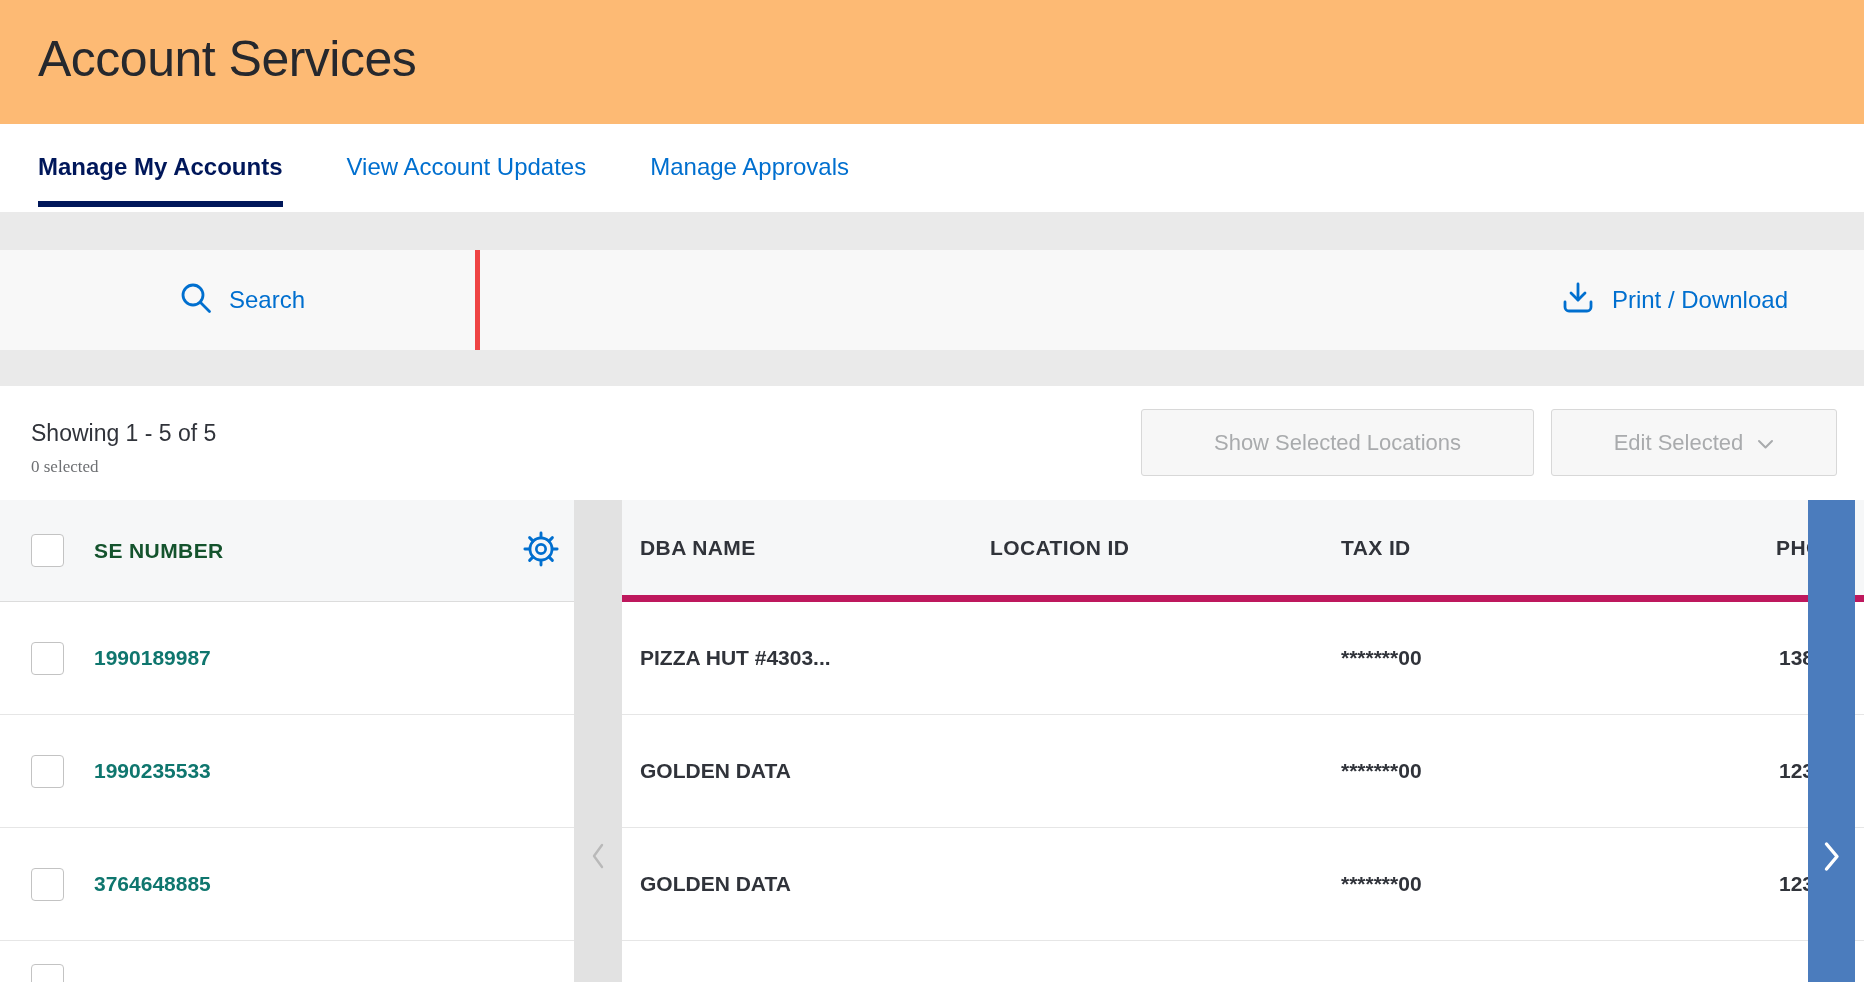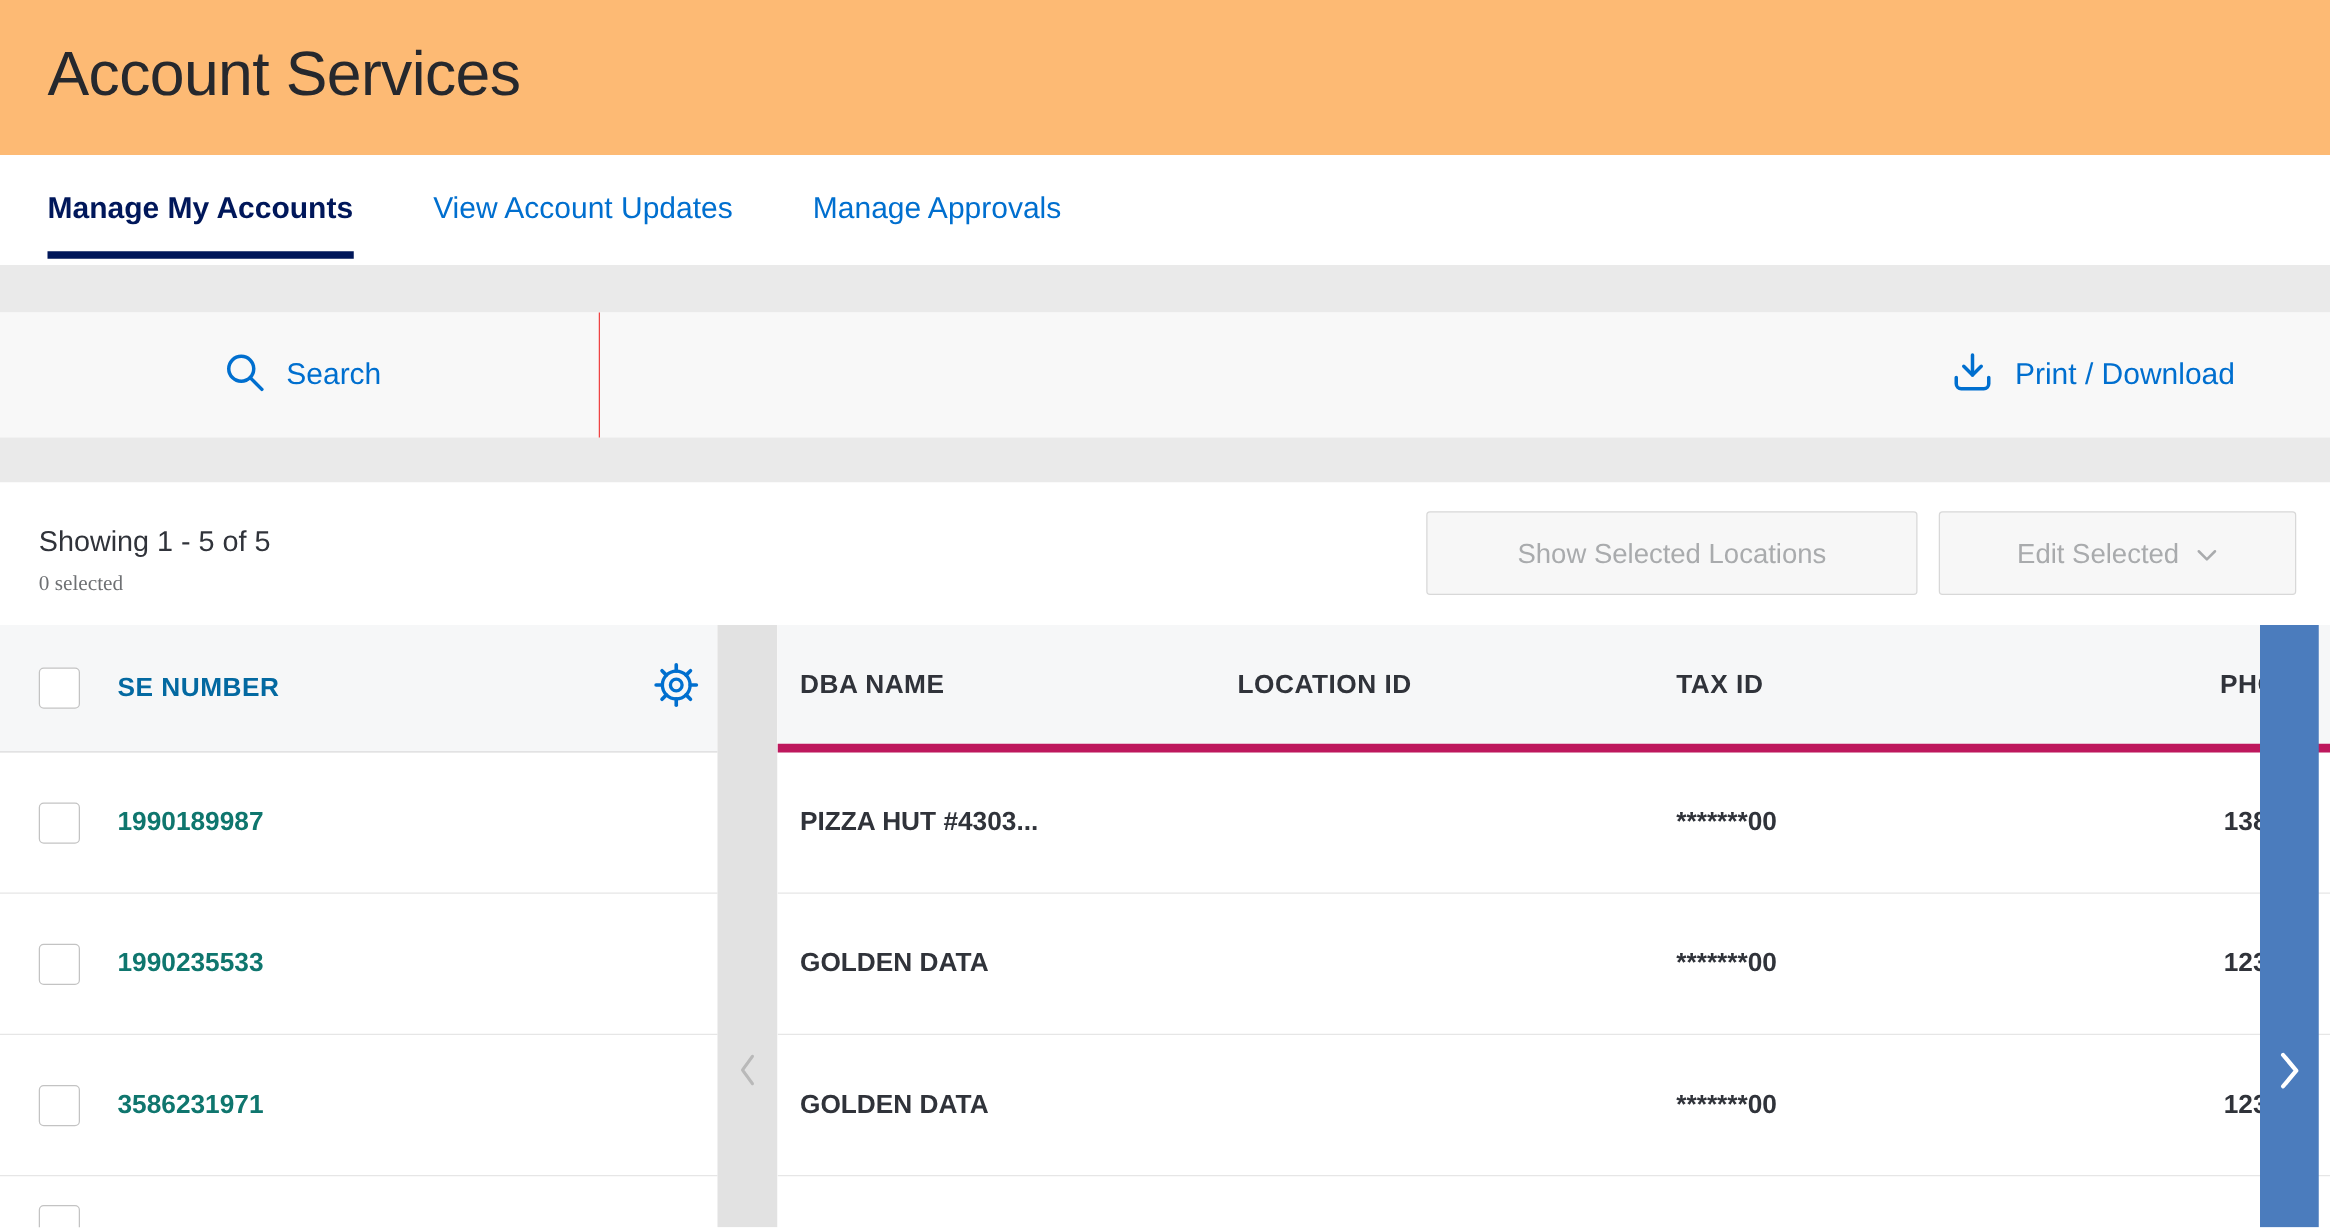--- a/index.html
+++ b/index.html
@@ -14,41 +14,41 @@
   .page-title { font-size:50px; font-weight:400; color:#26282d; letter-spacing:-0.5px; }
   
   .tabs { height:83px; display:flex; align-items:flex-end; padding-left:38px; gap:64px; background:#fff; }
   .tab { font-size:24px; color:#006fcf; padding-bottom:20px; border-bottom:6px solid transparent; cursor:pointer; white-space:nowrap; }
   .tab.active { color:#00175a; font-weight:700; border-bottom-color:#00175a; }
   .spacer5 { height:5px; background:#fff; }
   .band { height:38px; background:#eaeaea; }
   .band2 { height:36px; background:#eaeaea; }
   
   .toolbar { height:100px; background:#f8f8f8; display:flex; align-items:stretch; }
-  .search-group { width:480px; border-right:1px solid #ef4444; display:flex; align-items:center; padding-left:178px; gap:15px; cursor:pointer; }
+  .search-group { width:480px; border-right:5px solid #ef4444; display:flex; align-items:center; padding-left:178px; gap:15px; cursor:pointer; }
   .toolbar-label { font-size:24px; color:#006fcf; white-space:nowrap; }
   .print-group { margin-left:auto; display:flex; align-items:center; gap:15px; padding-right:76px; cursor:pointer; }
   
   .content { position:relative; height:596px; background:#fff; }
   .summary { position:absolute; left:31px; top:34px; }
   .showing { font-size:23px; color:#30333a; }
   .selected-count { margin-top:10px; font-size:17px; color:#6e7073;font-family:Liberation Serif, serif; }
   .action-buttons { position:absolute; right:27px; top:23px; display:flex; gap:17px;padding-left:16px; }
   .btn { height:67px; display:flex; align-items:center; justify-content:center; gap:14px;
          background:#f7f7f7; border:1px solid #d8d8d8; border-radius:3px;
          color:#a9abad; font-size:22px; cursor:default; white-space:nowrap; }
   .btn.show-selected { min-width:393px; }
   .btn.edit-selected { min-width:286px; }
   
   .table { position:absolute; left:0; right:0; top:114px; bottom:0; display:flex; }
   .frozen { width:574px; background:#fff; }
   .frozen-header { height:102px; background:#f6f7f8; border-bottom:1px solid #dcdcdc; display:flex; align-items:center; }
   .checkbox { width:33px; height:33px; border:1px solid #c3c3c3; border-radius:4px; background:#fff; flex:none; cursor:pointer; }
   .frozen-header .checkbox, .se-row .checkbox, .partial-row .checkbox { margin-left:31px; }
-  .col-header { font-size:21px; font-weight:700; letter-spacing:0.4px; color:#0369a1; }
+  .col-header { font-size:21px; font-weight:700; letter-spacing:0.4px; color:#14532d; }
   .se-header-label { margin-left:30px; }
   .gear { margin-left:auto; margin-right:13px; cursor:pointer; display:flex; }
   .se-row { height:113px; display:flex; align-items:center; border-bottom:1px solid #e6e6e6; }
   .se-value { margin-left:30px; font-size:21px; font-weight:600; color:#0f766e; }
   .partial-row { height:41px; }
   .partial-row .checkbox { margin-top:23px; }
   .gutter { width:48px; background:#e2e2e2; position:relative; }
   .gutter-chevron { position:absolute; left:50%; transform:translateX(-50%); top:342px; cursor:pointer; display:flex; }
   .scroll { flex:1; position:relative; overflow:hidden; background:#fff; }
   .scroll-header { height:102px; background:#f6f7f8; border-bottom:7px solid #be185d; position:relative; }
@@ -151,21 +151,21 @@
         <div class="se-row">
           <div class="checkbox"></div>
           <div class="se-value">1990189987</div>
         </div>
         <div class="se-row">
           <div class="checkbox"></div>
           <div class="se-value">1990235533</div>
         </div>
         <div class="se-row">
           <div class="checkbox"></div>
-          <div class="se-value">3586231971</div>
+          <div class="se-value">3764648885</div>
         </div>
         <div class="partial-row">
           <div class="checkbox"></div>
         </div>
       </div>
 
       <div class="gutter">
         <div class="gutter-chevron">
           <span>
             <svg width="14" height="28" viewBox="0 0 14 28" fill="none" stroke="#b9b9b9" stroke-width="2.4" stroke-linecap="round" stroke-linejoin="round">

